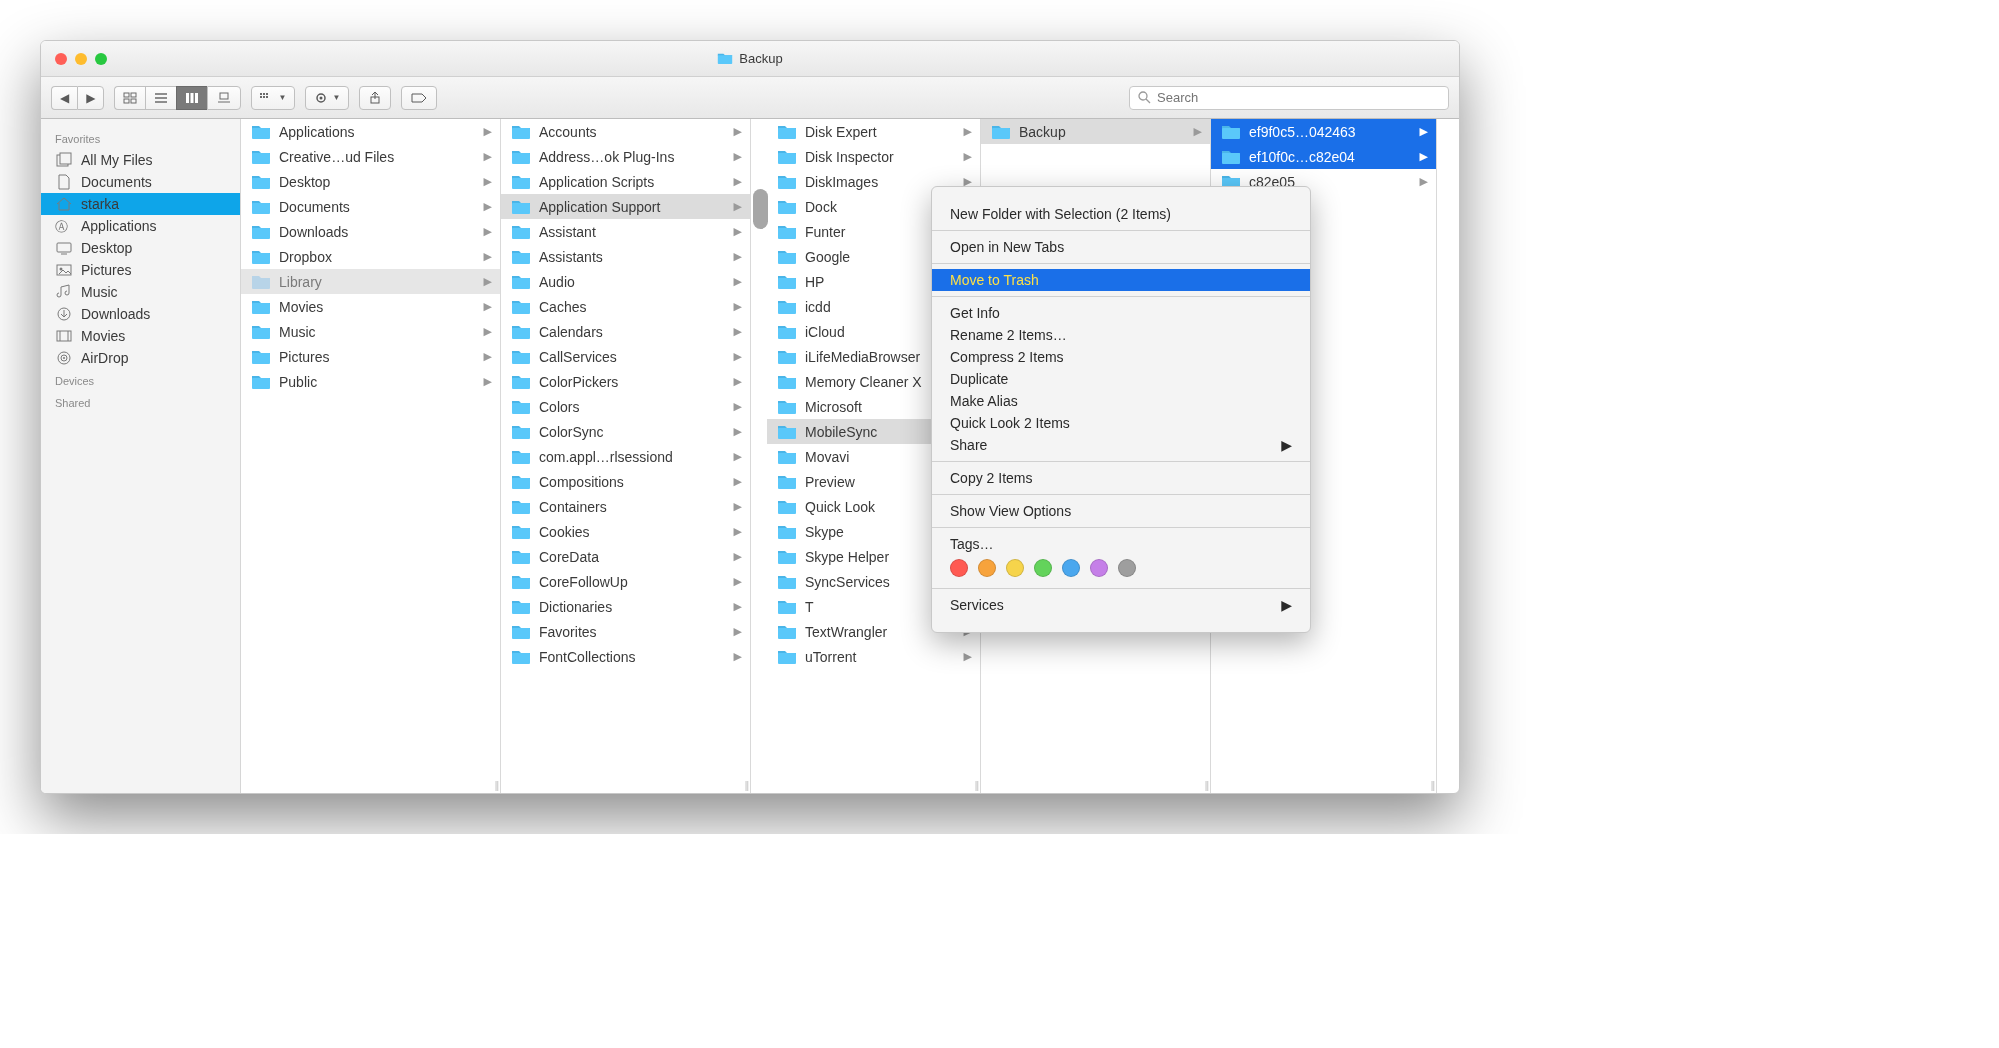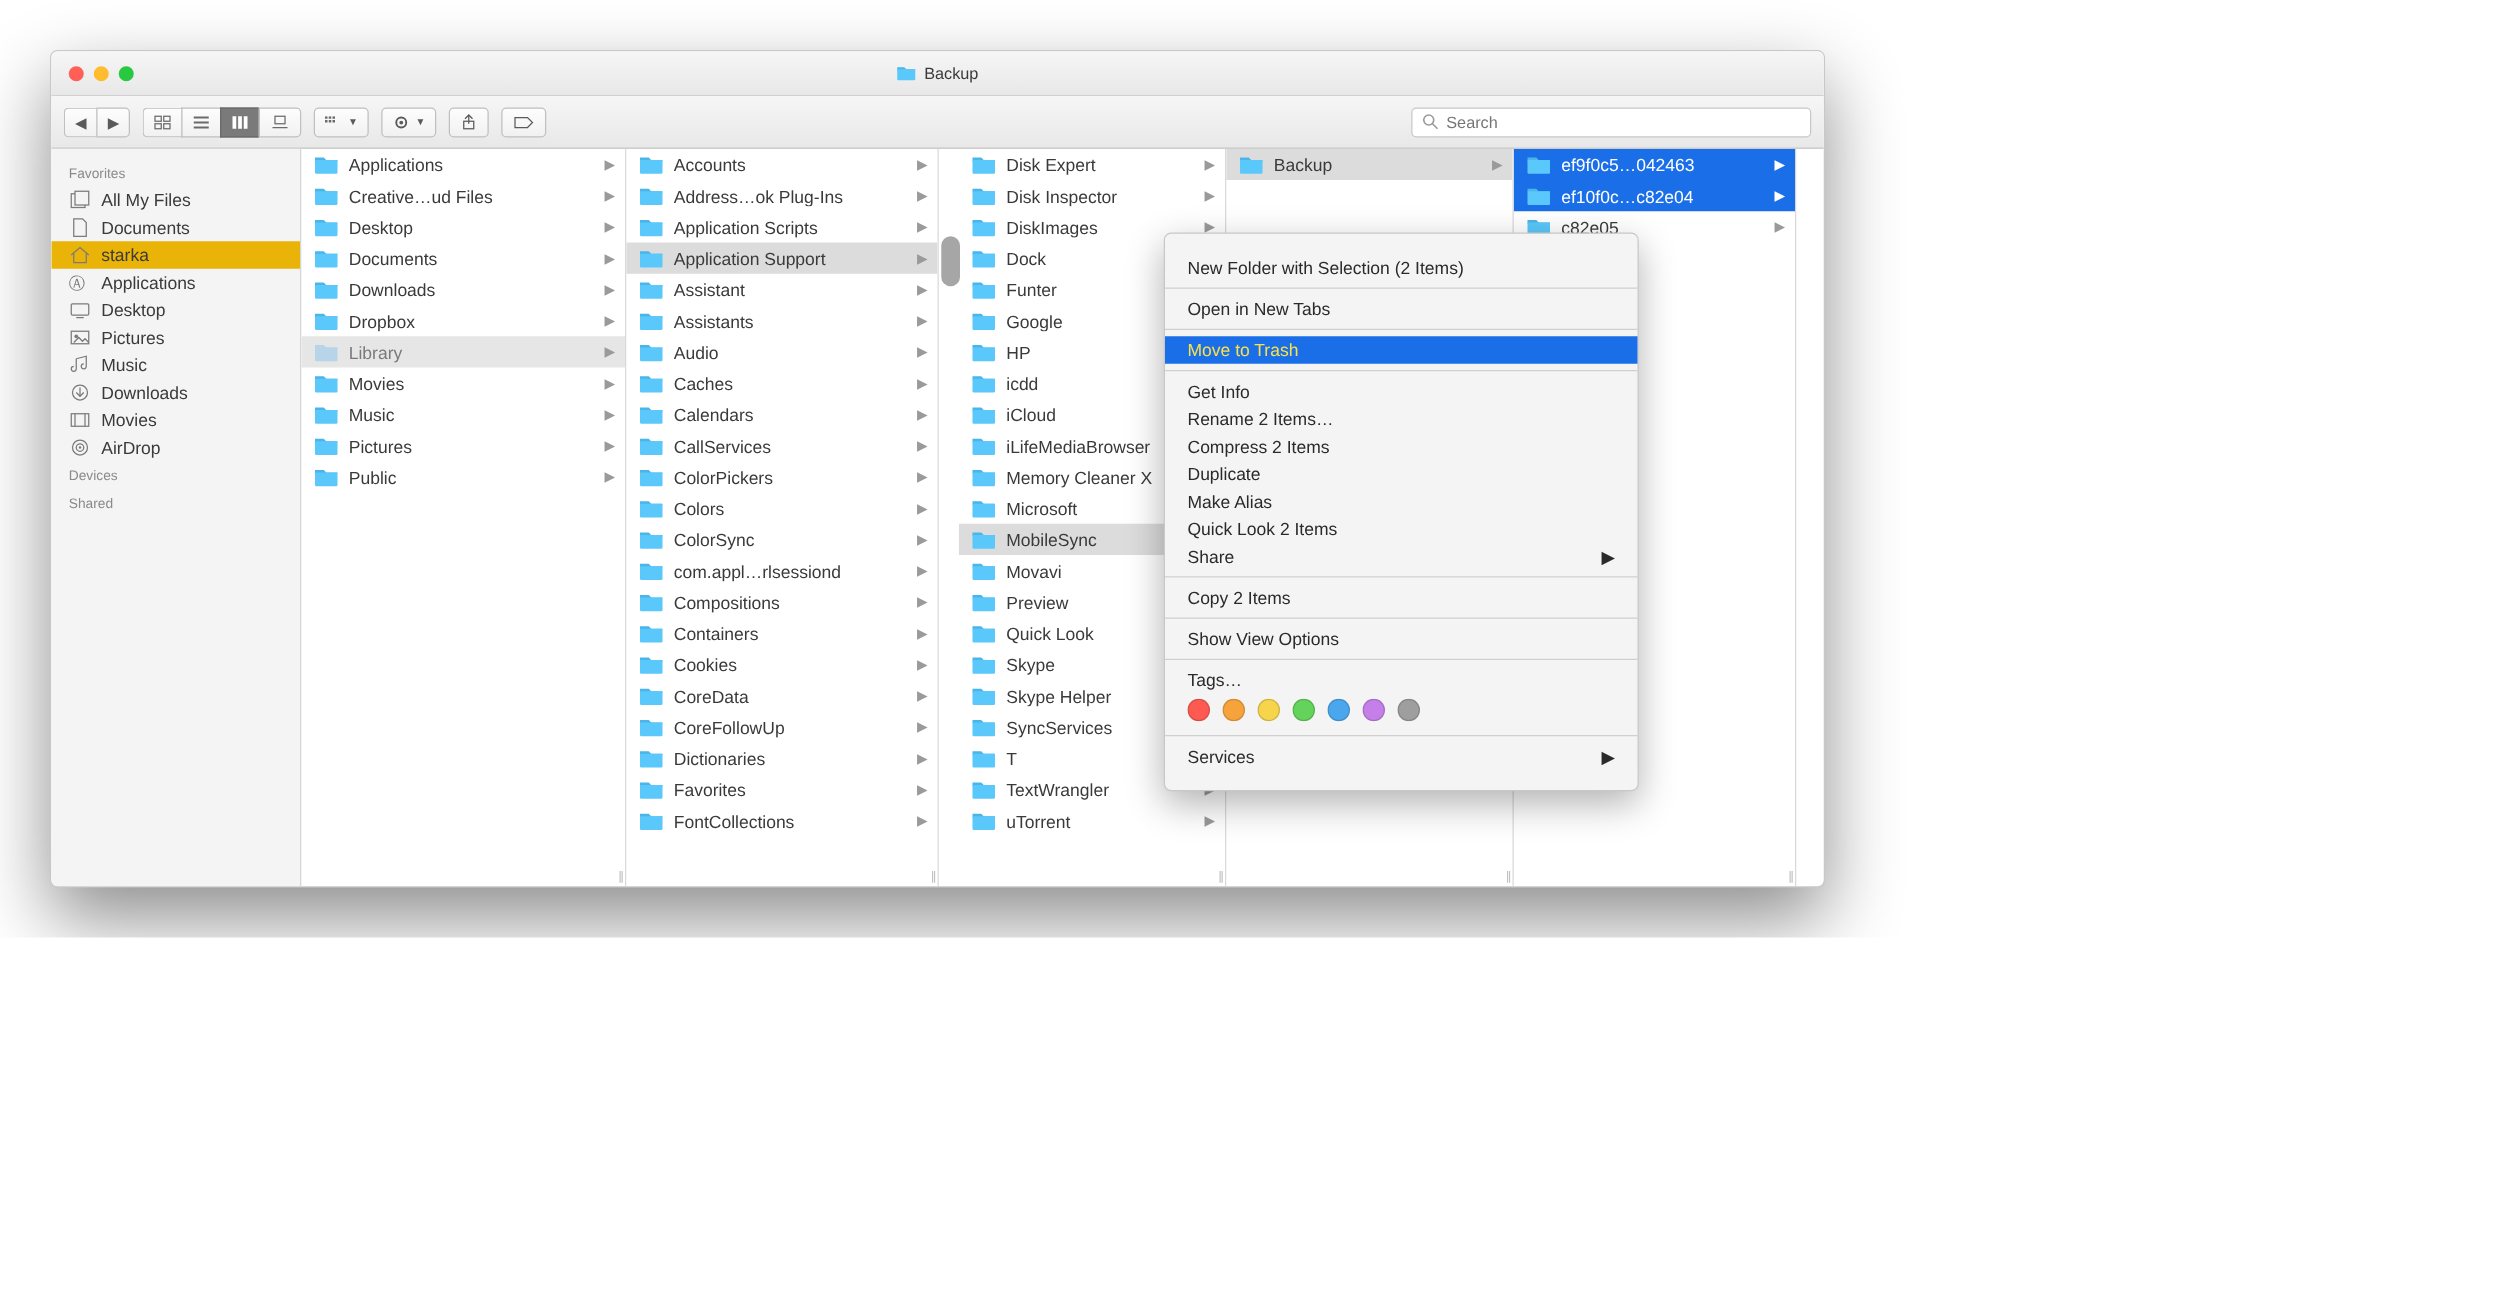--- a/index.html
+++ b/index.html
@@ -1,18 +1,18 @@
 <!DOCTYPE html>
 <html><head>
 <meta charset="utf-8">
 <style>
 * { margin: 0; padding: 0; box-sizing: border-box; font-family: -apple-system, "Helvetica Neue", Arial, sans-serif; }
 body { background: #fff; padding: 40px; }
 .window {
-  width: 1420px; height: 670px;
+  width: 1420px; height: 754px;
   background: #fff; border-radius: 6px;
   box-shadow: 0 25px 60px rgba(0,0,0,0.45);
   overflow: hidden; position: relative;
   border: 1px solid #c8c8c8;
 }
 .titlebar {
   height: 36px; background: linear-gradient(#f6f6f6,#e8e8e8);
   border-bottom: 1px solid #d0d0d0; display: flex; align-items: center;
 }
 .traffic { display: flex; gap: 8px; padding-left: 14px; }
@@ -41,21 +41,21 @@
 .spacer { flex: 1; }
 .search {
   width: 320px; height: 24px; background: #fff; border:1px solid #c8c8c8;
   border-radius: 4px; display:flex; align-items:center; padding:0 8px; gap:6px; color:#9a9a9a;
 }
 .search input { border:none; outline:none; flex:1; font-size:13px; color:#7f1d1d; background:transparent; }
 .body { display:flex; height: calc(100% - 78px); }
 .sidebar { width: 200px; background: #f4f4f4; border-right: 1px solid #d6d6d6; padding-top: 8px; overflow: hidden; }
 .sb-header { font-size: 11px; color: #8a8a8a; padding: 6px 14px 4px; font-weight:500; }
 .sb-item { display:flex; align-items:center; gap:8px; padding: 3px 14px; font-size: 14px; color:#3a3a3a; }
-.sb-item.selected { background: #eab308; }
+.sb-item.selected { background: #0ea5e9; }
 .sb-icon { width:18px; height:16px; color:#7a7a7a; display:flex; align-items:center; justify-content:center; }
 .columns { flex:1; display:flex; overflow:hidden; position:relative; }
 .col { border-right: 1px solid #d9d9d9; overflow-y: hidden; display:flex; flex-direction:column; position:relative; }
 .col-body { overflow:hidden; flex:1; }
 .row { display:flex; align-items:center; padding: 2px 8px 2px 10px; font-size: 14px; color:#3a3a3a; height:25px; }
 .row .folder-icon { width:20px; height:16px; margin-right:8px; flex-shrink:0; }
 .row .label { flex:1; white-space:nowrap; overflow:hidden; text-overflow:ellipsis; }
 .row .chev { color:#9a9a9a; font-size:11px; margin-left:6px; }
 .row.open { background: #dcdcdc; }
 .row.open .label { color:#3a3a3a; }

